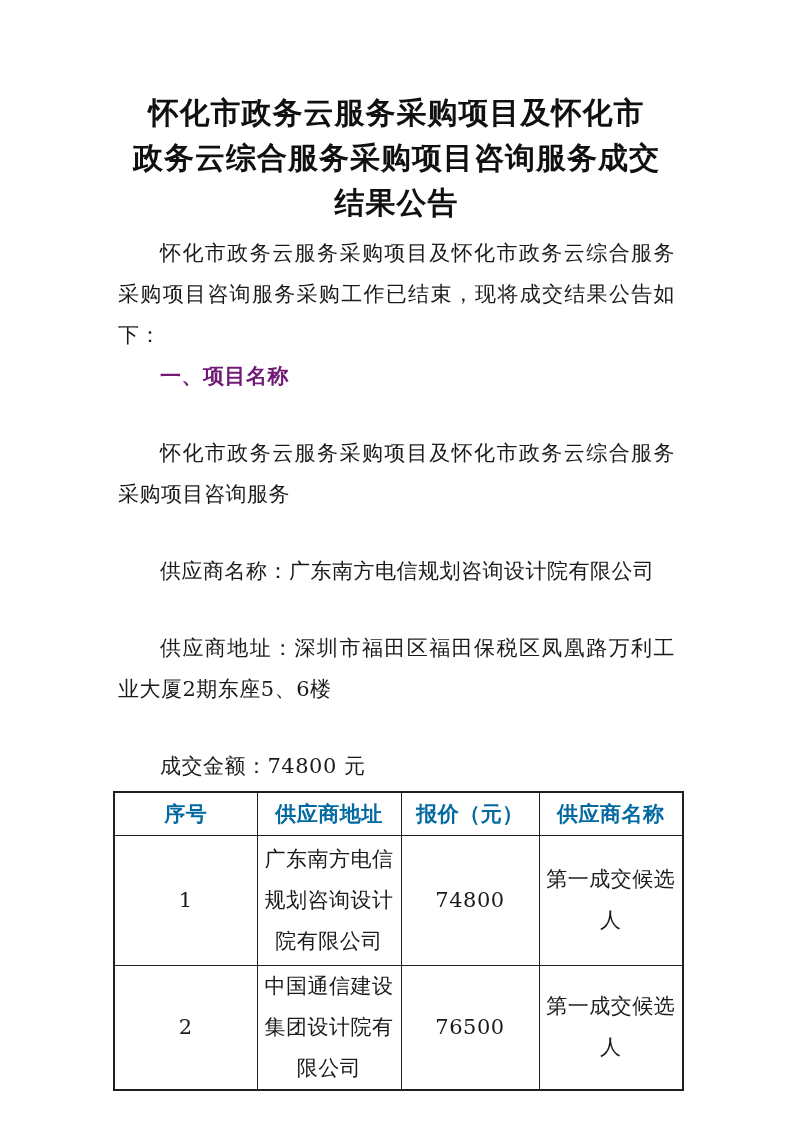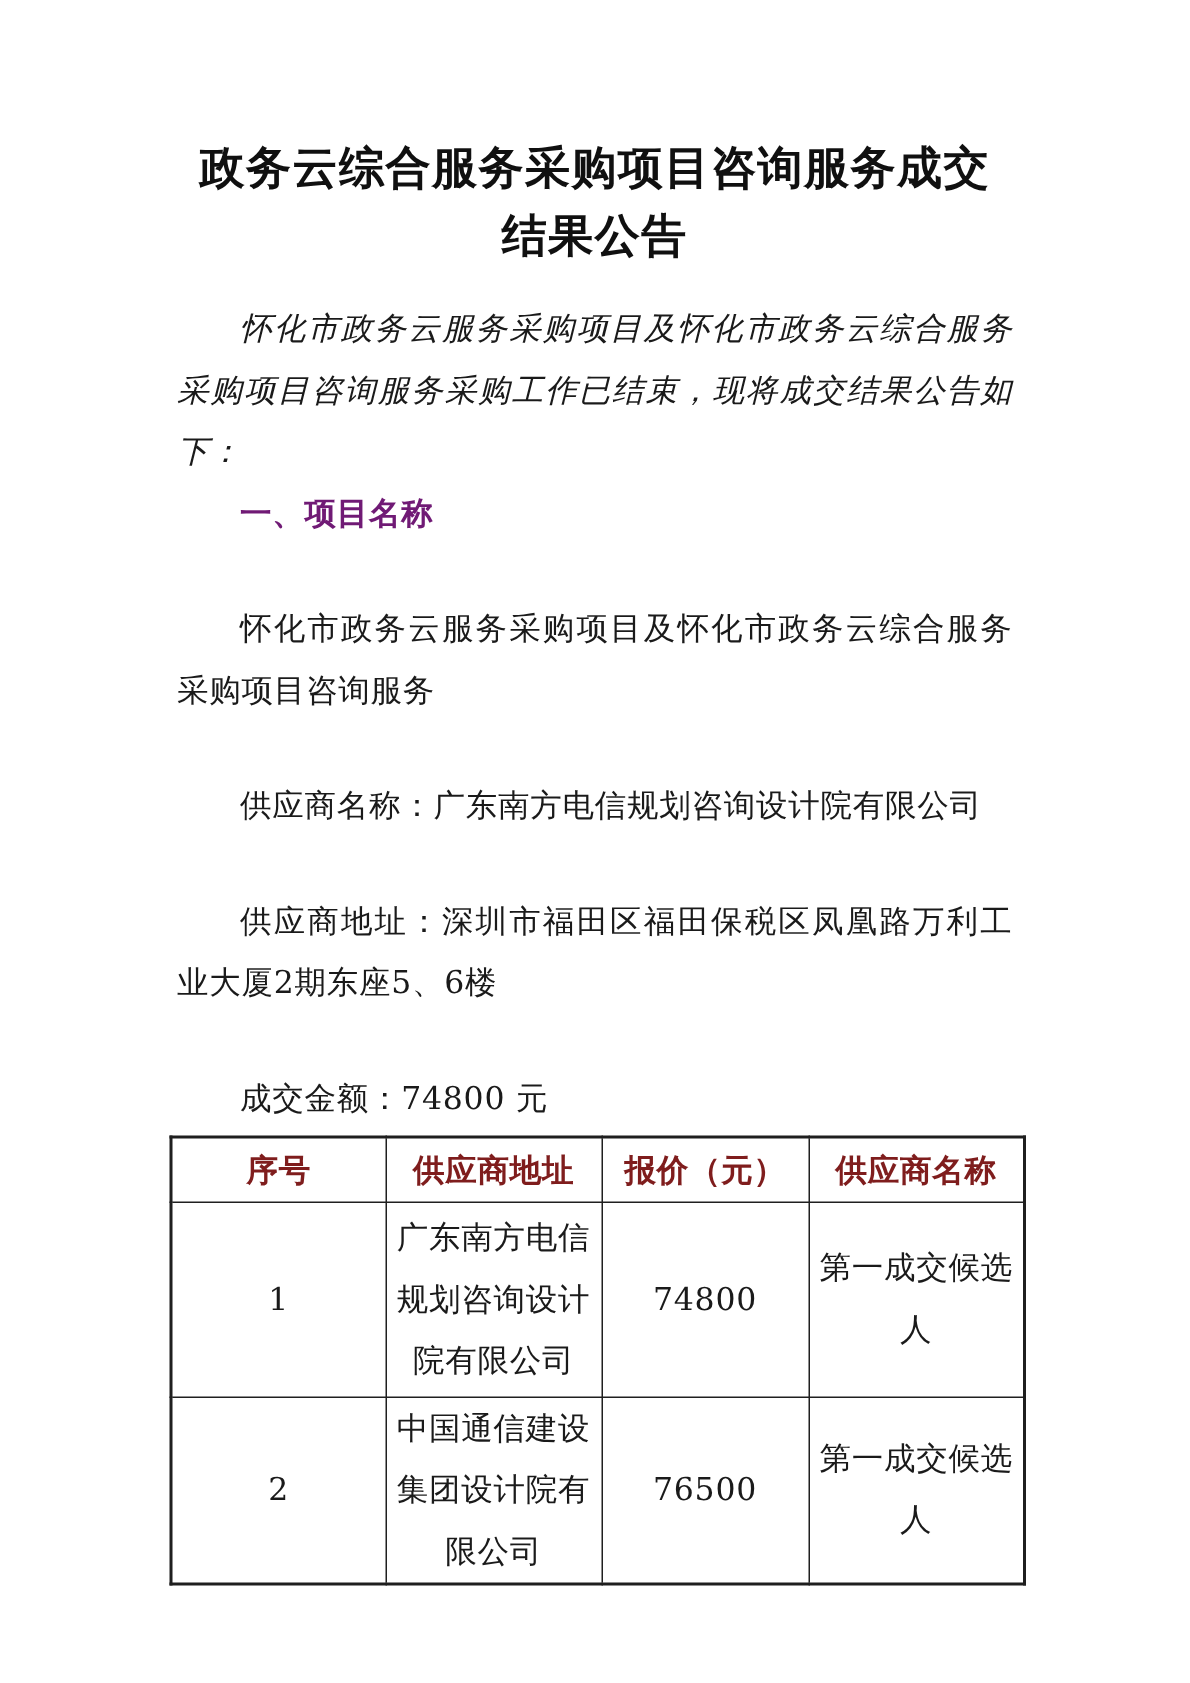--- a/index.html
+++ b/index.html
@@ -32,21 +32,21 @@
   .para {
     font-family: "DejaVu Serif", "Liberation Serif", serif;
     font-size: 21px;
     line-height: 41px;
     letter-spacing: 0.5px;
     text-align: justify;
     color: #1a1a1a;
     margin-top: 36px;
   }
   .indent { text-indent: 2em; }
-  .intro { margin-top: 19px; font-style: italic; }
+  .intro { margin-top: 8px; }
   
   .sec-heading {
     font-family: "DejaVu Sans", "Liberation Sans", sans-serif;
     font-weight: bold;
     font-size: 21px;
     line-height: 41px;
     letter-spacing: 0.5px;
     text-indent: 2em;
     color: #701a75;
   }
@@ -64,21 +64,21 @@
   }
   table.quotes { border-width: 2px; }
   table.quotes th {
     font-family: "DejaVu Sans", "Liberation Sans", sans-serif;
     font-weight: bold;
     font-size: 21px;
     height: 43px;
     text-align: center;
     vertical-align: middle;
     letter-spacing: 0.5px;
-    color: #7f1d1d;
+    color: #0369a1;
     padding: 0 4px;
   }
   table.quotes td {
     font-family: "DejaVu Serif", "Liberation Serif", serif;
     font-size: 21px;
     line-height: 41px;
     letter-spacing: 0.5px;
     text-align: center;
     vertical-align: middle;
     color: #1a1a1a;
@@ -91,20 +91,21 @@
   col.c-name   { width: 144px; }
   col.c-price  { width: 138px; }
   col.c-result { width: 144px; }
 </style>
 </head>
 <body>
 
 <div class="page">
 
   <h1 class="doc-title">
+    <span class="tline">怀化市政务云服务采购项目及怀化市</span>
     <span class="tline">政务云综合服务采购项目咨询服务成交</span>
     <span class="tline">结果公告</span>
   </h1>
 
   <p class="para indent intro">怀化市政务云服务采购项目及怀化市政务云综合服务采购项目咨询服务采购工作已结束，现将成交结果公告如下：</p>
 
   <h2 class="sec-heading">一、项目名称</h2>
   <p class="para indent">怀化市政务云服务采购项目及怀化市政务云综合服务采购项目咨询服务</p>
 
   <p class="para indent">供应商名称：广东南方电信规划咨询设计院有限公司</p>

